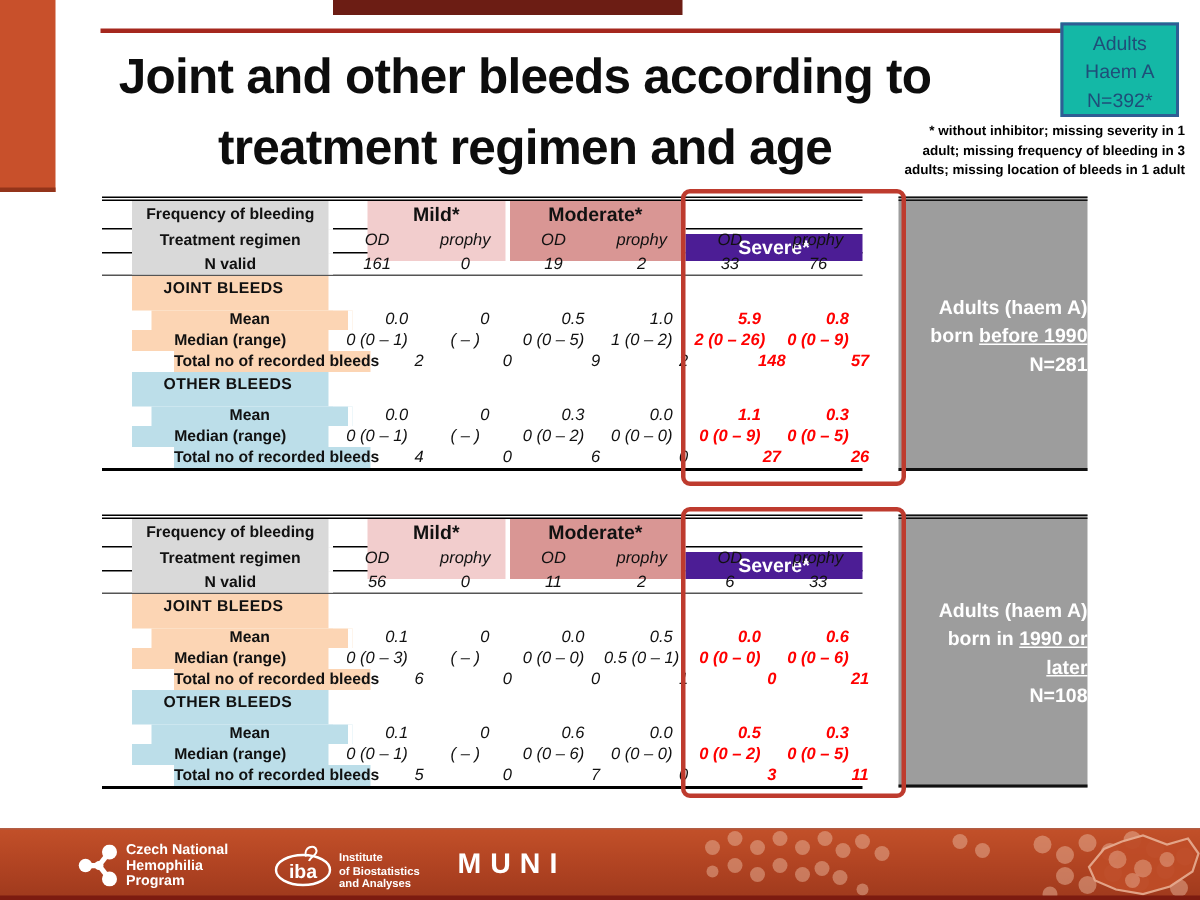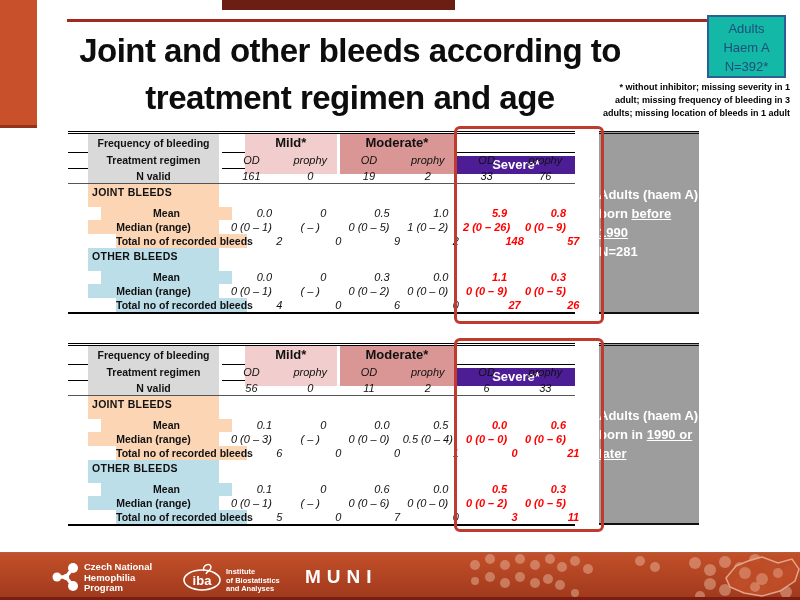--- a/index.html
+++ b/index.html
@@ -34,36 +34,36 @@
   .r-sect{height:16px;line-height:16px;}
   .r-sp{height:7px;}
   .r-d{height:13px;line-height:13px;padding-left:13px;}
   .r-md{height:14px;line-height:14px;}
   .r-tl{height:14px;line-height:14px;padding-left:28px;}
   .c{text-align:center;font-size:11px;white-space:nowrap;overflow:visible;}
   .lbl{font-weight:bold;font-size:10.5px;border-right:3px solid #fff;margin-left:20px;}
   .gy{background:#d9d9d9;}
   .pe{background:#fcd5b4;}
   .blb{background:#bcdee9;}
-  .sect-lbl{text-align:left;padding-left:4px;letter-spacing:.3px;}
+  .sect-lbl{text-align:left;padding-left:21px;letter-spacing:.3px;}
   .sevh{font-weight:bold;font-size:13px;grid-column:span 2;}
   .mild{background:#f2cdcd;border-right:3px solid #fff;margin-left:23px;}
   .mod{background:#d99694;border-right:3px solid #fff;}
   .sevr{background:#4c1d95;color:#fff;margin-top:22px;}
   .v{font-style:italic;}
   .rv{color:#f00;font-weight:bold;}
   .span6{grid-column:2/8;}
 
   
   .hl{position:absolute;width:144px;border:3px solid #be3b2e;border-radius:6px;z-index:5;}
 
   
-  .side{position:absolute;left:599px;width:100px;background:#9d9d9d;border-top:3px double #111;
+  .side{position:absolute;left:599px;width:126px;background:#9d9d9d;border-top:3px double #111;
         border-bottom:2px solid #111;color:#fff;font-weight:bold;font-size:13px;line-height:19px;
-        text-align:left;display:flex;flex-direction:column;justify-content:center;}
+        text-align:right;display:flex;flex-direction:column;justify-content:center;}
   .u{text-decoration:underline;}
 
   
   .footer{position:absolute;left:0;top:552px;width:800px;height:45px;
           background:linear-gradient(180deg,#c25029 0%,#b04322 55%,#a03a1d 100%);
           border-top:1px solid rgba(255,255,255,.18);padding-left:35px;}
   .footer-strip{position:absolute;left:0;top:597px;width:800px;height:3px;background:#7c1b10;}
   .cnhp{position:absolute;left:84px;top:9px;color:#fff;font-weight:bold;
         font-size:9.5px;line-height:10.5px;}
   .cnhp-icon{position:absolute;left:50px;top:10px;}
@@ -246,21 +246,21 @@
       <div class="c v">0.0</div>
       <div class="c v">0.5</div>
       <div class="c v rv">0.0</div>
       <div class="c v rv">0.6</div>
     </div>
     <div class="trow r-md">
       <div class="c lbl pe">Median (range)</div>
       <div class="c v">0 (0 – 3)</div>
       <div class="c v">( – )</div>
       <div class="c v">0 (0 – 0)</div>
-      <div class="c v">0.5 (0 – 4)</div>
+      <div class="c v">0.5 (0 – 1)</div>
       <div class="c v rv">0 (0 – 0)</div>
       <div class="c v rv">0 (0 – 6)</div>
     </div>
     <div class="trow r-tl">
       <div class="c lbl pe">Total no of recorded bleeds</div>
       <div class="c v">6</div>
       <div class="c v">0</div>
       <div class="c v">0</div>
       <div class="c v">1</div>
       <div class="c v rv">0</div>
@@ -300,20 +300,21 @@
       <div class="c v">0</div>
       <div class="c v rv">3</div>
       <div class="c v rv">11</div>
     </div>
   </div>
 
   <div class="side" style="top:343px;height:177px;">
     <div>Adults (haem A)</div>
     <div><span>born in </span><span class="u">1990 or</span></div>
     <div class="u">later</div>
+    <div>N=108</div>
   </div>
 
   <div class="hl" style="left:454px;top:338px;height:188px;"></div>
 
   <div class="footer">
     <svg class="deco" width="800" height="45" viewBox="0 0 800 45">
       <g fill="#e8b39a" fill-opacity="0.5">
         <circle cx="475" cy="12" r="5"></circle>
           <circle cx="490" cy="6" r="5"></circle>
           <circle cx="505" cy="12" r="5"></circle>

